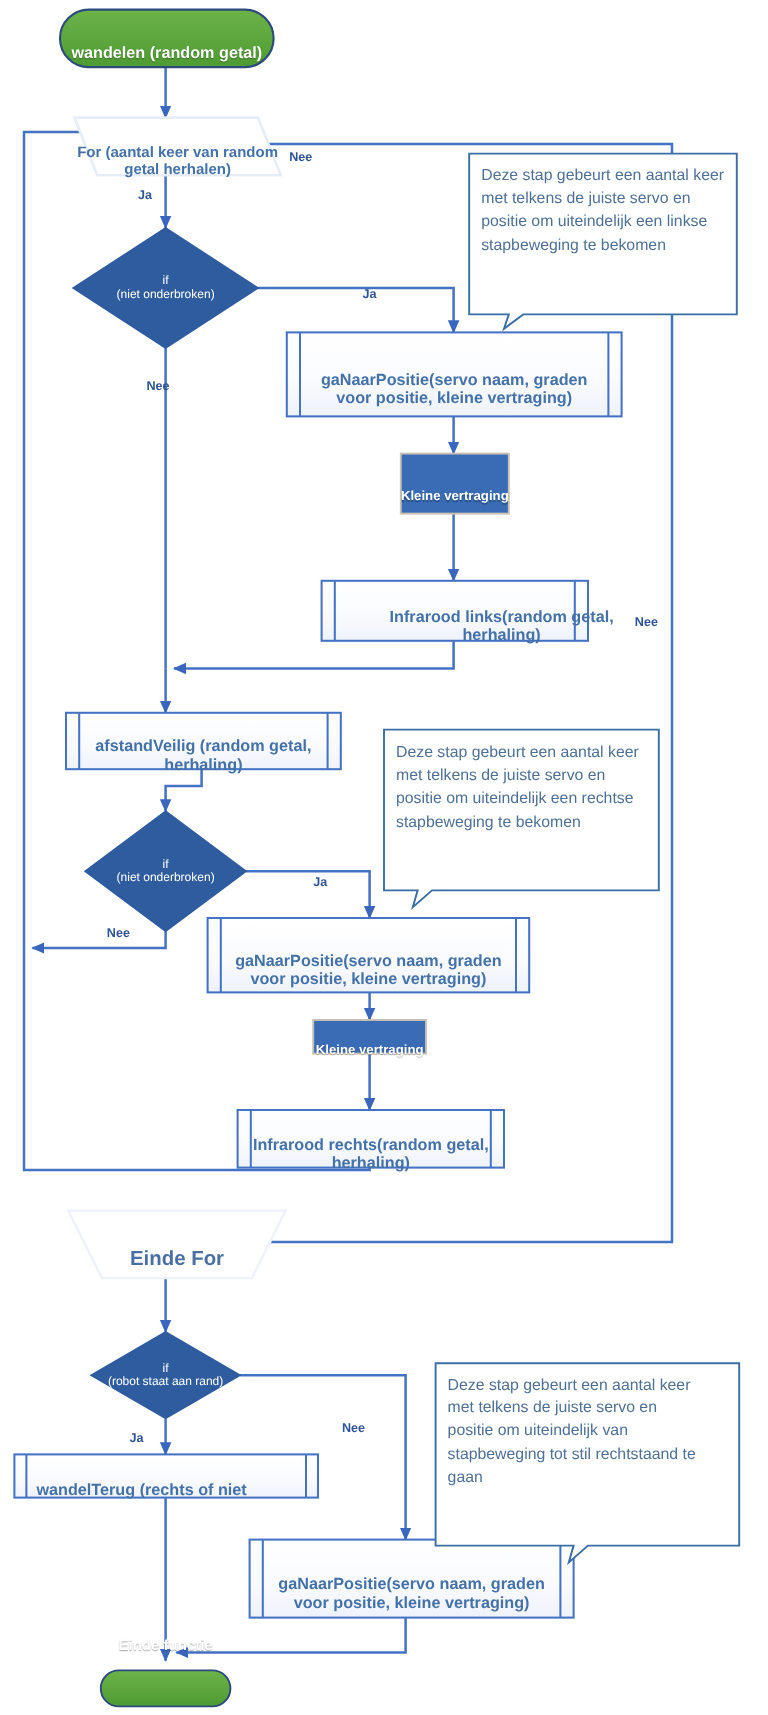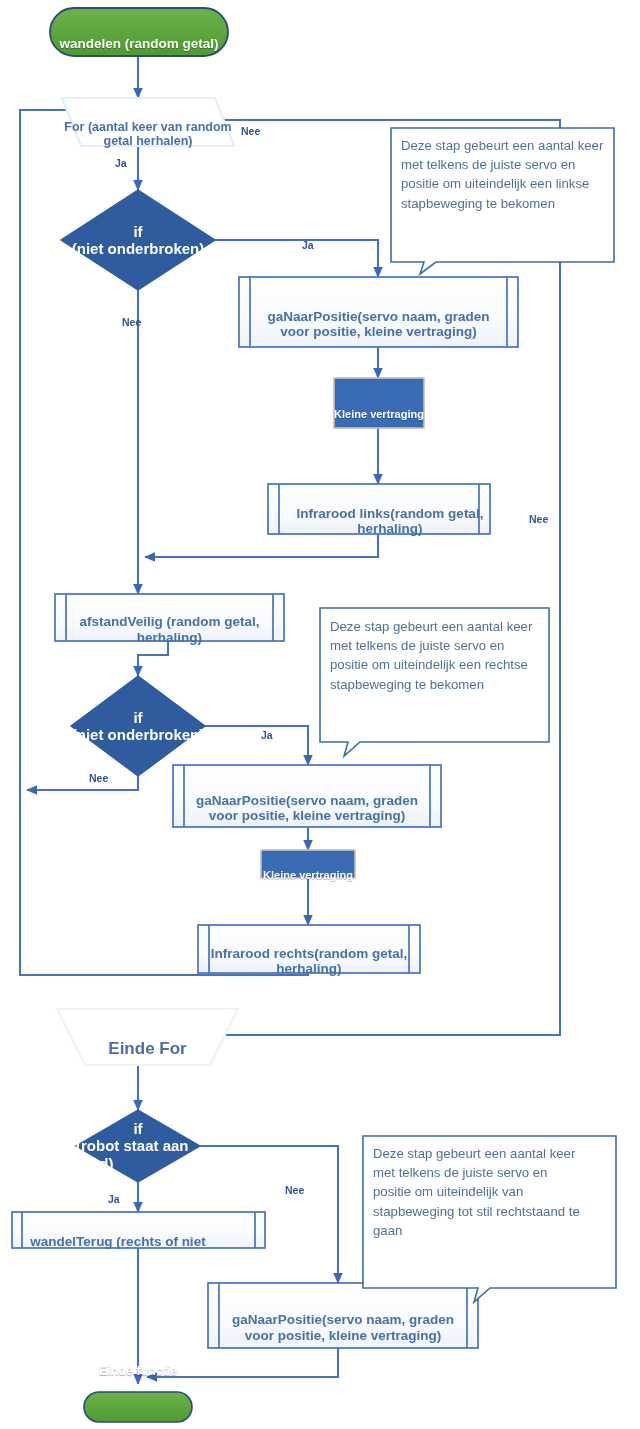--- a/index.html
+++ b/index.html
@@ -5,21 +5,21 @@
   html,body{margin:0;padding:0;background:#ffffff;}
   body{width:640px;height:1429px;position:relative;overflow:hidden;
        font-family:"Liberation Sans",sans-serif;}
   #stage{position:absolute;left:0;top:0;width:640px;height:1429px;}
   svg#diagram{position:absolute;left:0;top:0;width:640px;height:1429px;display:block;}
   .nodeText{position:absolute;display:flex;align-items:center;justify-content:center;
             text-align:center;line-height:1.12;pointer-events:none;margin-top:12px;}
   .term{color:#ffffff;font-weight:bold;font-size:13.5px;text-shadow:0 1px 1px rgba(0,0,0,.35);}
   .loopLbl{color:#4472a8;font-size:12.5px;font-weight:bold;}
   .endforLbl{color:#4a6fa5;font-size:17px;font-weight:bold;}
-  .diamondLbl{color:#ffffff;font-size:15px;font-weight:bold;line-height:1.15;}
+  .diamondLbl{color:#ffffff;font-size:10px;font-weight:normal;line-height:1.15;}
   .procLbl{color:#4472a8;font-size:13.5px;font-weight:bold;}
   .delayLbl{color:#ffffff;font-size:11px;font-weight:bold;line-height:1.25;
             text-shadow:0 1px 1px rgba(0,0,0,.3);}
   .calloutTxt{position:absolute;color:#4f7196;font-size:13.2px;line-height:1.455;
               text-align:left;pointer-events:none;}
   .edgeLbl{position:absolute;color:#2f5597;font-size:10.5px;font-weight:bold;
            pointer-events:none;white-space:nowrap;}
 </style>
 </head>
 <body>
@@ -181,21 +181,21 @@
   <div style="position:absolute;left:61px;top:208px;width:154px;height:64px;
               display:flex;flex-direction:column;align-items:center;justify-content:center;">
     <div class="diamondLbl">if</div>
     <div class="diamondLbl">(niet onderbroken)</div>
   </div>
 
   <div class="nodeText procLbl" style="left:252px;top:279px;width:253px;height:66px;">gaNaarPositie(servo naam, graden voor positie, kleine vertraging)</div>
 
   <div class="nodeText delayLbl" style="left:334px;top:378px;width:90px;height:50px;">Kleine vertraging</div>
 
-  <div class="nodeText procLbl" style="left:280px;top:485px;width:220px;height:48px;">Infrarood links(random getal, herhaling)</div>
+  <div class="nodeText procLbl" style="left:280px;top:485px;width:220px;height:48px;padding-left:28px;">Infrarood links(random getal, herhaling)</div>
 
   <div class="nodeText procLbl" style="left:67px;top:595px;width:205px;height:45px;">afstandVeilig (random getal, herhaling)</div>
 
   <div style="position:absolute;left:71px;top:696px;width:134px;height:60px;
               display:flex;flex-direction:column;align-items:center;justify-content:center;">
     <div class="diamondLbl">if</div>
     <div class="diamondLbl">(niet onderbroken)</div>
   </div>
 
   <div class="nodeText procLbl" style="left:186px;top:766px;width:242px;height:60px;">gaNaarPositie(servo naam, graden voor positie, kleine vertraging)</div>

